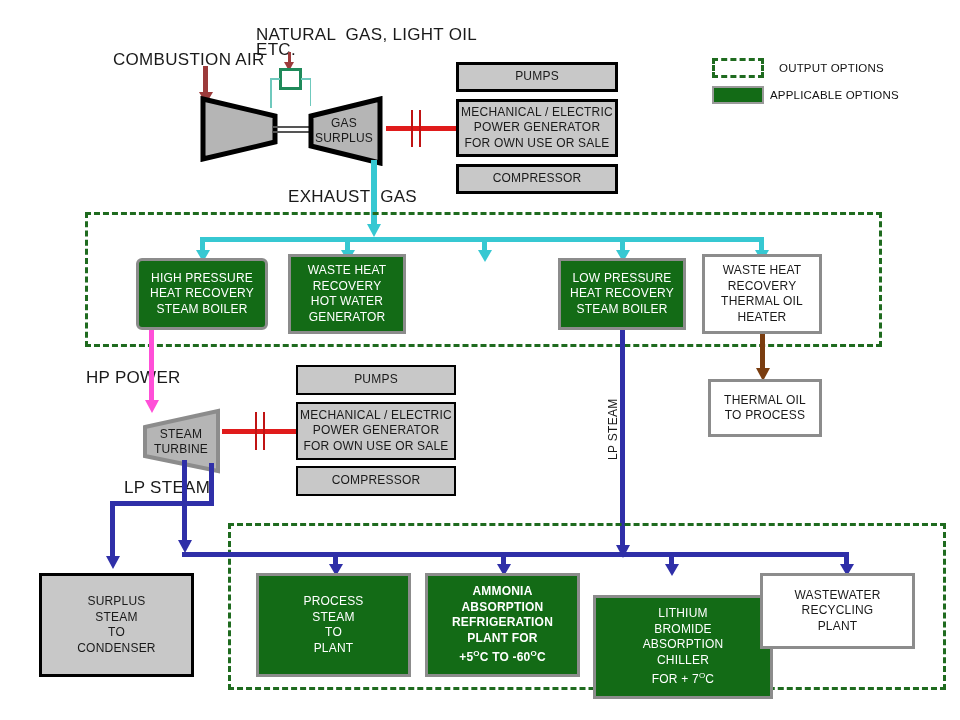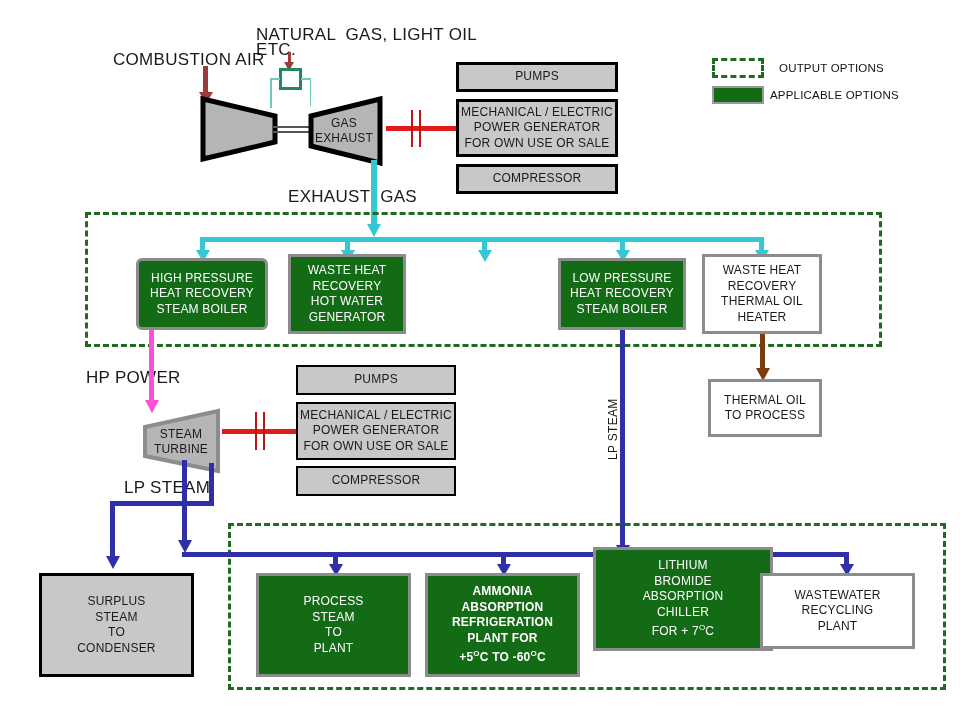--- a/index.html
+++ b/index.html
@@ -70,21 +70,21 @@
     <polygon points="3,3 75,20 75,46 3,63" fill="#b5b5b5" stroke="#000000" stroke-width="5"></polygon>
   </svg>
 
   <div style="position:absolute;left:272px;top:126px;width:44px;height:1.5px;background:#555;"></div>
   <div style="position:absolute;left:272px;top:131px;width:44px;height:1.5px;background:#555;"></div>
 
   <svg class="trap" style="left:306px;top:96px;width:80px;height:70px;" viewBox="0 0 80 70">
     <polygon points="5,20 74,3 74,67 5,50" fill="#b5b5b5" stroke="#000000" stroke-width="5"></polygon>
   </svg>
   <div class="box" style="left:308px;top:110px;width:72px;height:42px;color:#1a1a1a;font-size:12px;border:none;background:transparent;">GAS
-EXHAUST</div>
+SURPLUS</div>
 
   <div class="hline" style="left:386px;top:126px;width:70px;height:4.5px;background:#e01b1b;"></div>
   <div style="position:absolute;left:411px;top:110px;width:2px;height:37px;background:#c01414;"></div>
   <div style="position:absolute;left:419px;top:110px;width:2px;height:37px;background:#c01414;"></div>
 
   <div class="box box-gray-black" style="left:456px;top:62px;width:162px;height:30px;">
       <span>PUMPS</span>
     </div>
 
   <div class="box box-gray-black" style="left:456px;top:99px;width:162px;height:58px;">
@@ -225,21 +225,21 @@
       <span>PROCESS
 STEAM
 TO
 PLANT</span>
     </div>
 
   <div class="box box-green" style="left:425px;top:573px;width:155px;height:104px;font-weight:bold;">
     <span id="ammonia-lines">AMMONIA<br>ABSORPTION<br>REFRIGERATION<br>PLANT  FOR<br>+5<sup>O</sup>C TO -60<sup>O</sup>C</span>
   </div>
 
-  <div class="box box-green" style="left:593px;top:547px;width:180px;height:104px;">
+  <div class="box box-green" style="left:593px;top:595px;width:180px;height:104px;">
     <span id="libr-lines">LITHIUM<br>BROMIDE<br>ABSORPTION<br>CHILLER<br>FOR + 7<sup>O</sup>C</span>
   </div>
 
   <div class="box box-white" style="left:760px;top:573px;width:155px;height:76px;">
       <span>WASTEWATER
 RECYCLING
 PLANT</span>
     </div>
 
 </div>

